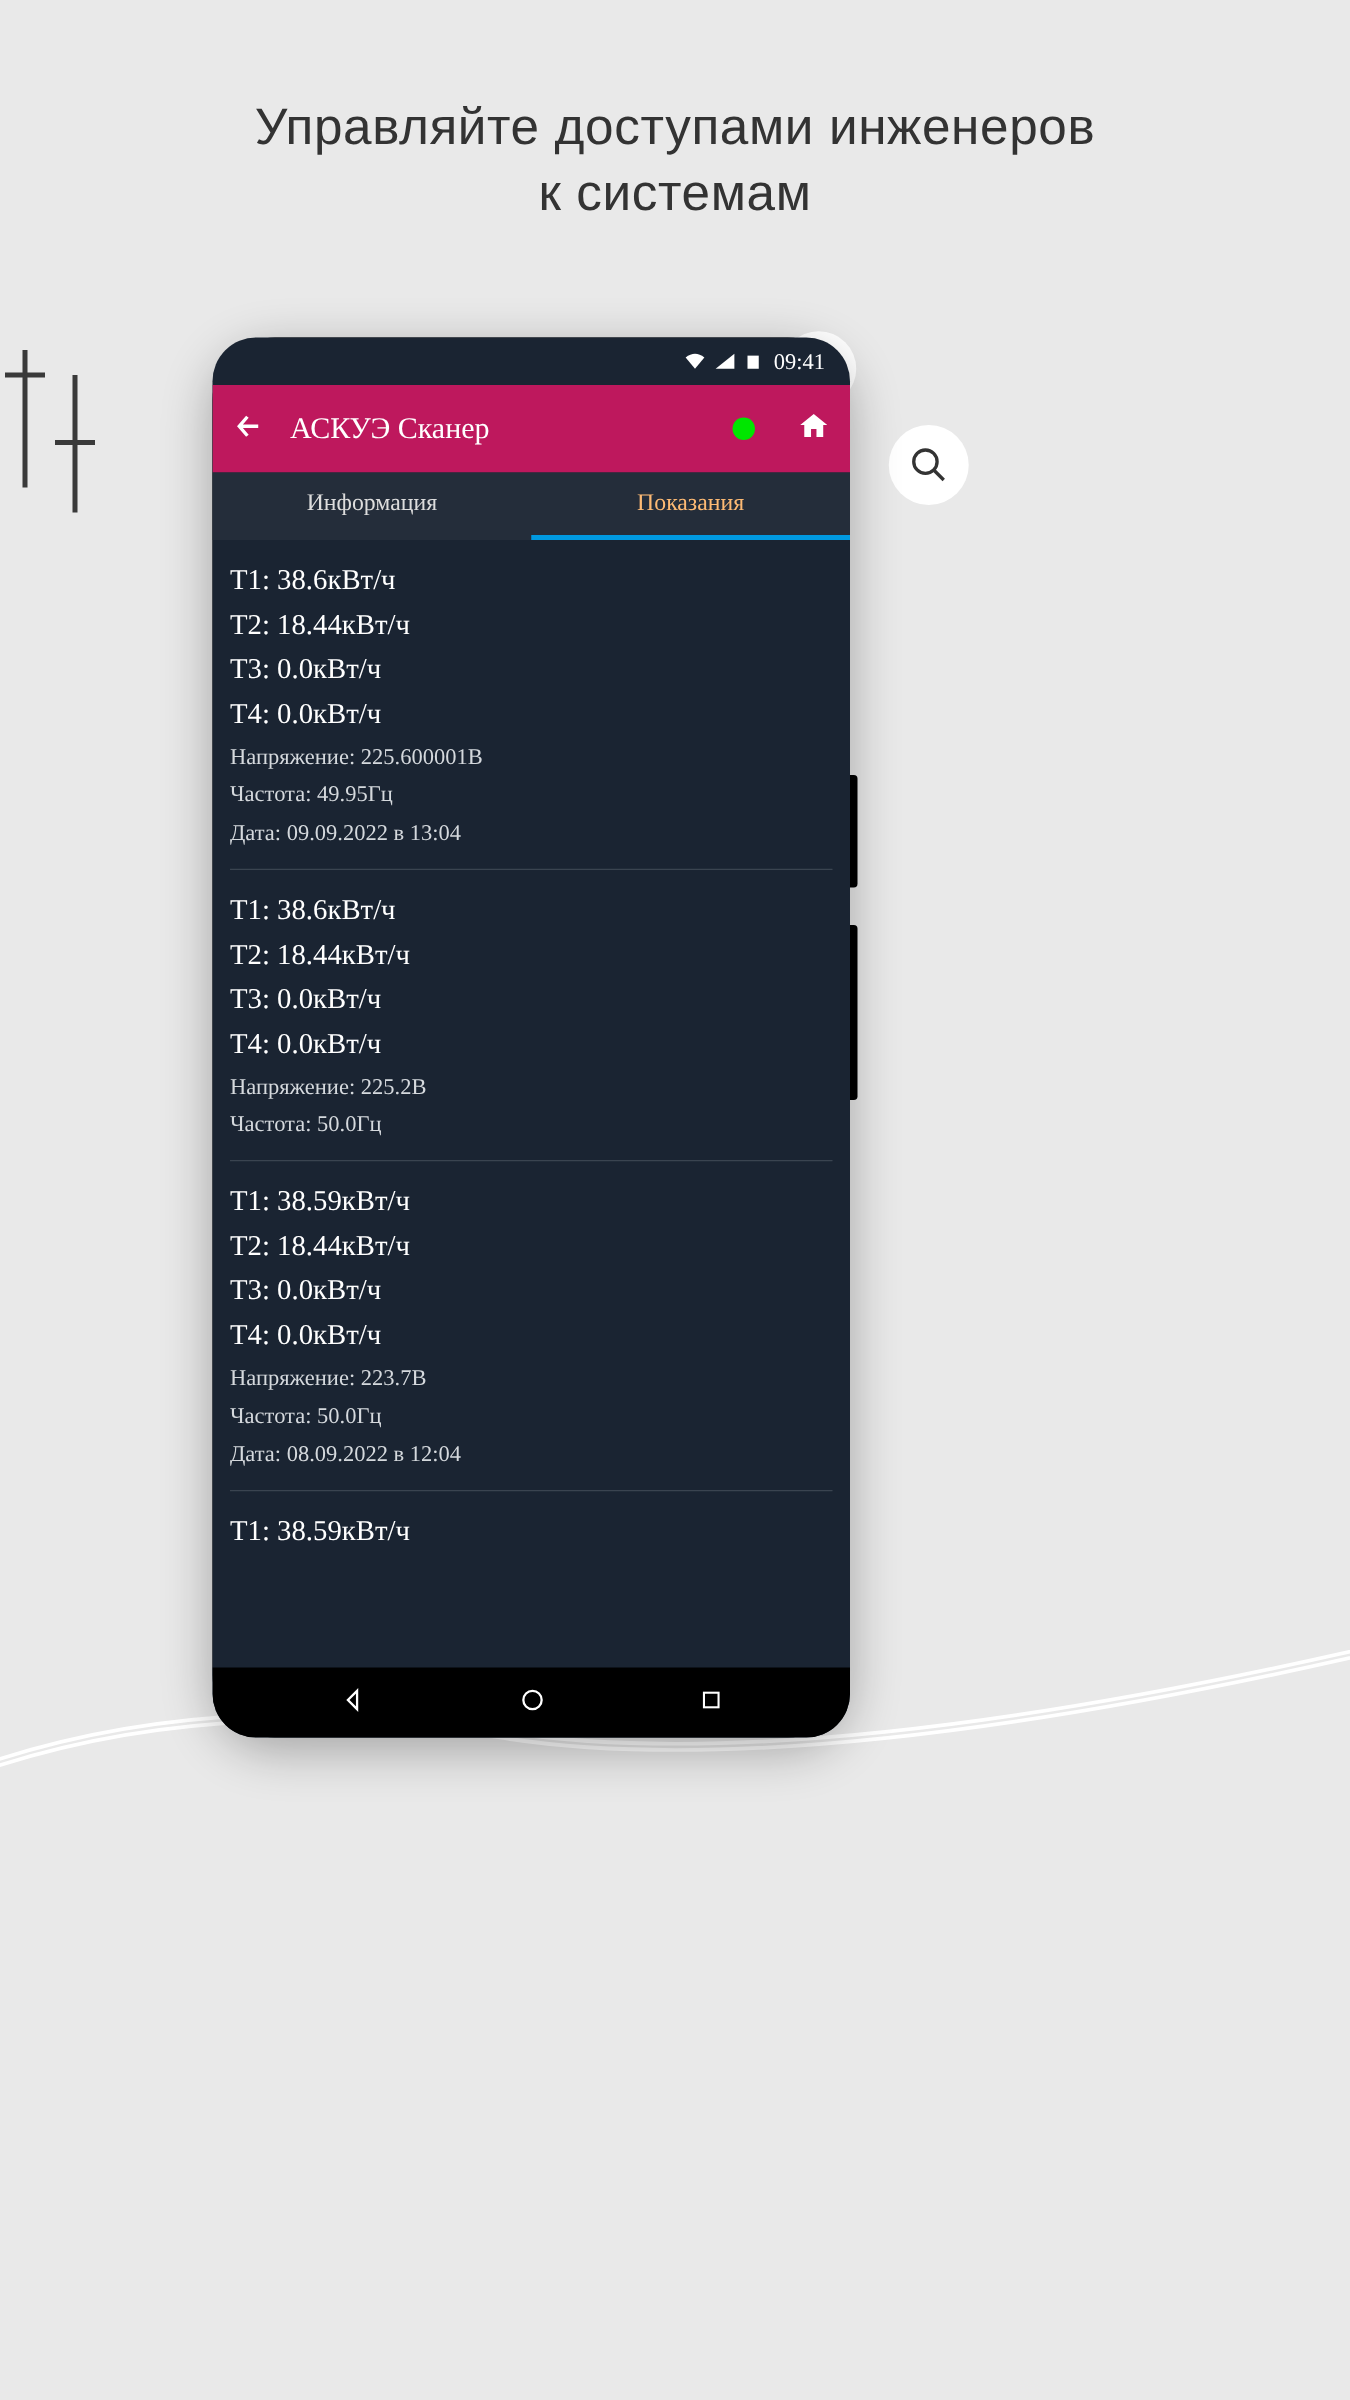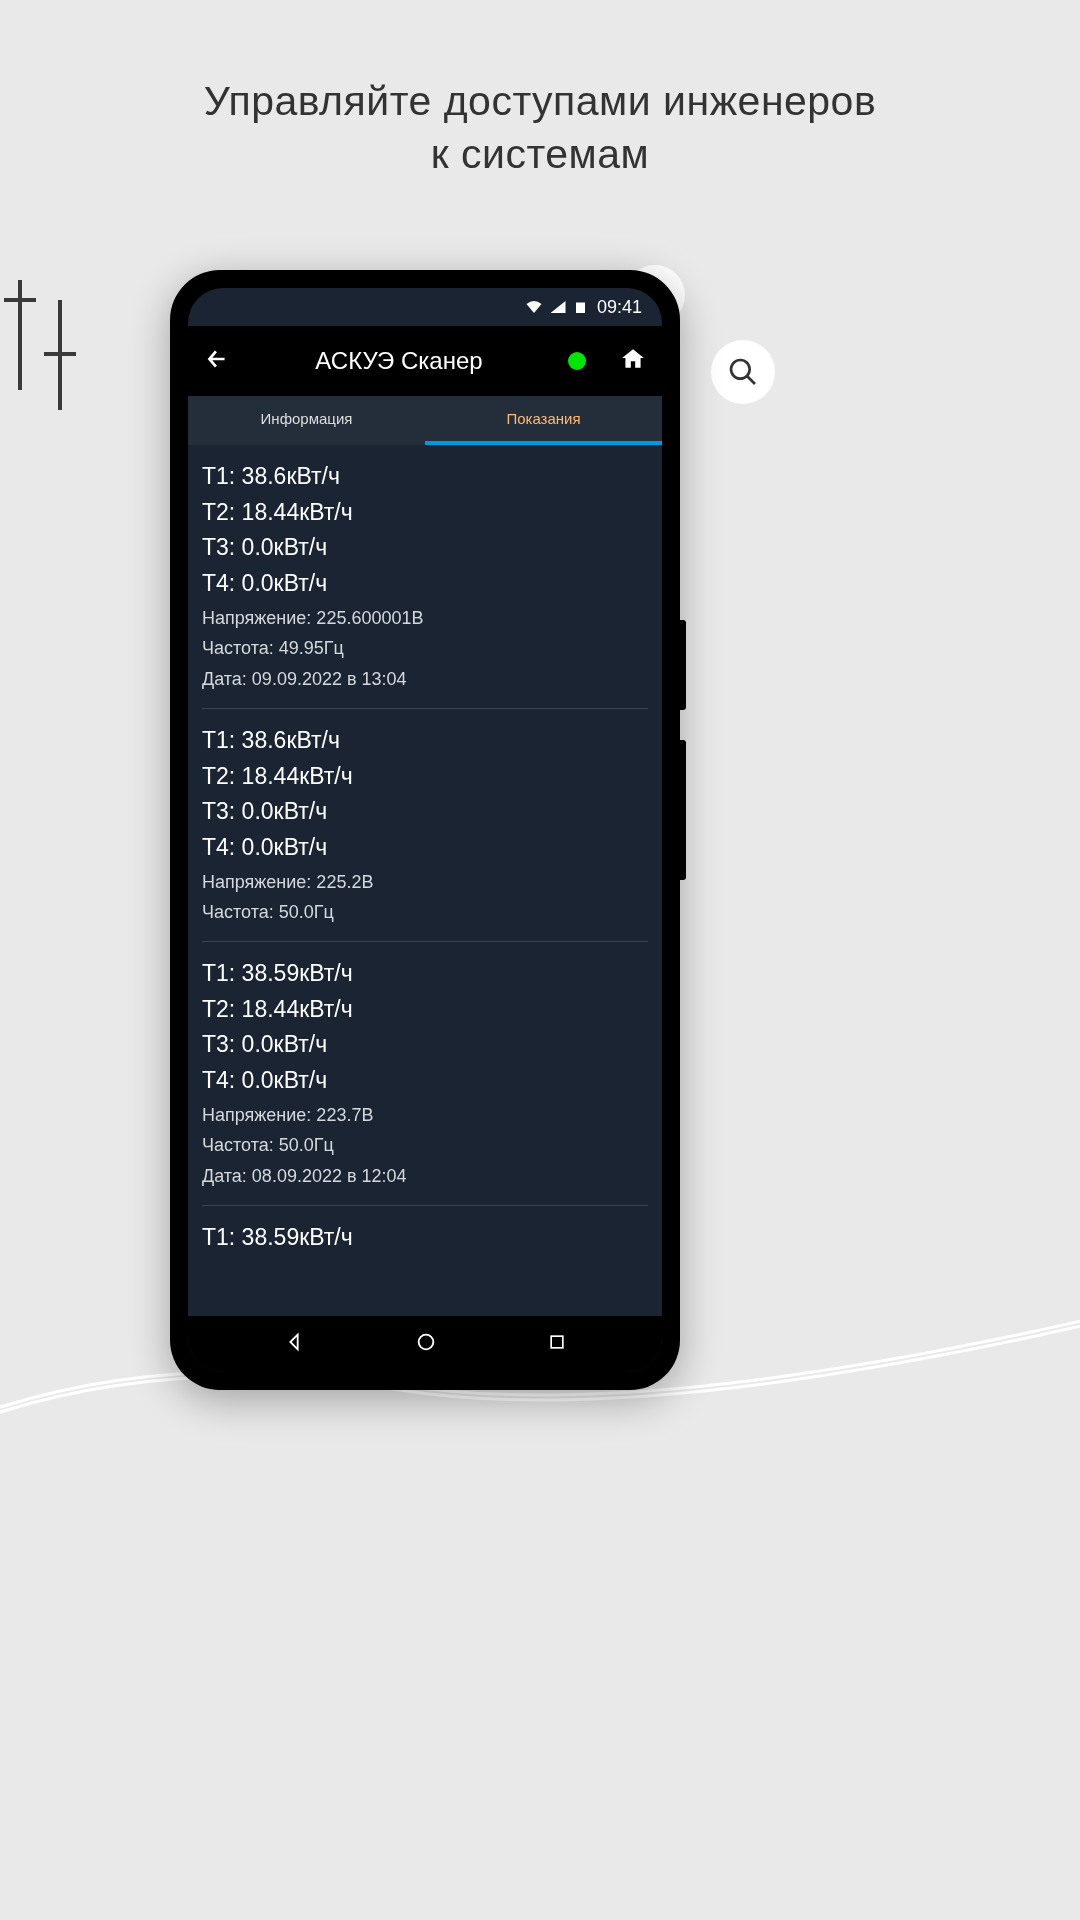--- a/index.html
+++ b/index.html
@@ -75,22 +75,22 @@
 
 
 .phone {
   position: absolute;
   left: 170px;
   top: 270px;
   width: 510px;
   height: 1120px;
   background: #000;
   border-radius: 50px;
-  padding: 18px;
   box-shadow: 0 10px 40px rgba(0,0,0,0.3);
+  font-family: Liberation Serif, serif;
 }
 .phone::before {
   content: "";
   position: absolute;
   right: -6px;
   top: 350px;
   width: 6px;
   height: 90px;
   background: #000;
   border-radius: 0 3px 3px 0;
@@ -125,26 +125,25 @@
   padding: 0 20px;
   gap: 6px;
   color: #fff;
   font-size: 18px;
 }
 .statusbar svg { width: 18px; height: 18px; fill: #fff; }
 
 
 .appbar {
   height: 70px;
-  background: #000000;
+  background: #be185d;
   display: flex;
   align-items: center;
   padding: 0 16px;
   gap: 20px;
-  text-align: center;
 }
 .appbar .back { color: #fff; cursor: pointer; }
 .appbar .title { color: #fff; font-size: 24px; font-weight: 400; flex: 1; }
 .appbar .dot {
   width: 18px;
   height: 18px;
   background: #00e600;
   border-radius: 50%;
 }
 .appbar .home { color: #fff; cursor: pointer; margin-left: 14px; }
@@ -152,21 +151,21 @@
 
 .tabs {
   display: flex;
   background: #242d3a;
 }
 .tab {
   flex: 1;
   text-align: center;
   padding: 14px 0;
   color: #ddd;
-  font-size: 15px;
+  font-size: 19px;
   border-bottom: 4px solid transparent;
   cursor: pointer;
 }
 .tab.active {
   color: #fdba74;
   border-bottom-color: #0099e0;
 }
 
 
 .content {

